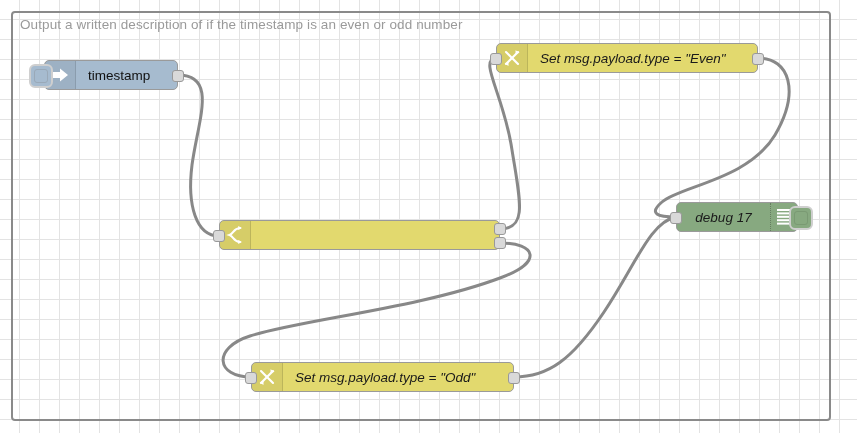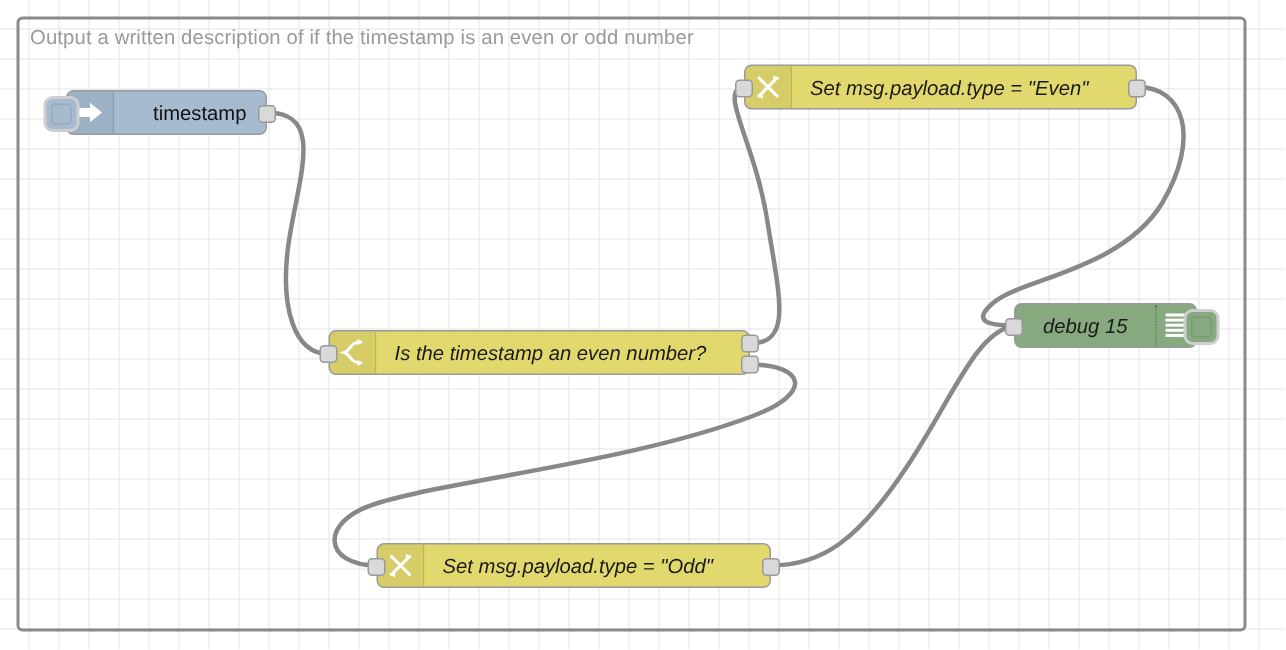--- a/index.html
+++ b/index.html
@@ -162,21 +162,21 @@
 
   <svg id="wire-layer" viewBox="0 0 857 433" xmlns="http://www.w3.org/2000/svg">
       <path d="M 178 75 C 218 75, 198 120, 192 165 C 187 205, 196 236, 219 236" fill="none" stroke="#888888" stroke-width="3" stroke-linecap="round"></path>
       <path d="M 500 229 C 528 229, 520 200, 512 150 C 504 95, 478 60, 496 58" fill="none" stroke="#888888" stroke-width="3" stroke-linecap="round"></path>
       <path d="M 500 243 C 536 243, 544 262, 500 278 C 420 308, 300 320, 250 336 C 212 348, 216 377, 251 377" fill="none" stroke="#888888" stroke-width="3" stroke-linecap="round"></path>
       <path d="M 758 58 C 790 58, 800 92, 775 135 C 748 180, 680 186, 662 202 C 648 214, 658 217, 676 217" fill="none" stroke="#888888" stroke-width="3" stroke-linecap="round"></path>
       <path d="M 514 377 C 548 377, 572 360, 604 312 C 636 264, 650 222, 676 217" fill="none" stroke="#888888" stroke-width="3" stroke-linecap="round"></path>
     </svg>
 
   <div id="node-layer">
-      <div class="node node-inject" style="left: 44px; top: 60px; width: 134px; background: rgb(166, 187, 207); gap: 14px;">
+      <div class="node node-inject" style="left: 44px; top: 60px; width: 134px; background: rgb(166, 187, 207);">
         <div class="icon-box">
           <svg width="20" height="20" viewBox="0 0 20 20">
             <path d="M2 7 L10 7 L10 3.5 L18 10 L10 16.5 L10 13 L2 13 Z" fill="#ffffff"></path>
           </svg>
         </div>
         <div class="label">timestamp</div>
         <div class="port out" style="top: 9px;"></div>
         <div class="inject-btn" style="background: rgb(166, 187, 207);">
           <div class="inner" style="background: rgb(166, 187, 207);"></div>
         </div>
@@ -199,42 +199,41 @@
       <div class="node node-switch italic" style="left: 219px; top: 220px; width: 281px; background: rgb(226, 217, 110);">
         <div class="icon-box">
           <svg width="20" height="20" viewBox="0 0 20 20">
             <g stroke="#ffffff" stroke-width="2.1" fill="none" stroke-linecap="round">
               <path d="M15 3 C8 3.5, 9 8.5, 4.5 10 C9 11.5, 8 16.5, 15 17"></path>
             </g>
             <path d="M13.2 1 L17 3.1 L13.2 5.1 Z" fill="#ffffff"></path>
             <path d="M13.2 14.9 L17 16.9 L13.2 19 Z" fill="#ffffff"></path>
           </svg>
         </div>
-        <div class="label">Is the timestamp an even number?</div>
         <div class="port in" style="top: 9px;"></div>
         <div class="port out" style="top: 2px;"></div>
         <div class="port out" style="top: 16px;"></div>
       </div>
       <div class="node node-change italic" style="left: 251px; top: 362px; width: 263px; background: rgb(226, 217, 110);">
         <div class="icon-box">
           <svg width="20" height="20" viewBox="0 0 20 20">
             <g stroke="#ffffff" stroke-width="2.1" fill="none" stroke-linecap="round">
               <path d="M4 4 L16 16"></path>
               <path d="M16 4 L4 16"></path>
             </g>
             <path d="M13.5 2.2 L17.6 4.4 L13.6 6.4 Z" fill="#ffffff"></path>
             <path d="M6.5 13.6 L6.5 18 L2.6 15.6 Z" fill="#ffffff"></path>
           </svg>
         </div>
         <div class="label">Set msg.payload.type = "Odd"</div>
         <div class="port in" style="top: 9px;"></div>
         <div class="port out" style="top: 9px;"></div>
       </div>
       <div class="node node-debug italic" style="left: 676px; top: 202px; width: 122px; background: rgb(135, 169, 128);">
-        <div class="label" style="justify-content: center;">debug 15</div>
+        <div class="label" style="justify-content: center;">debug 17</div>
         <div class="debug-icon-box">
           <svg width="16" height="18" viewBox="0 0 16 18">
             <g fill="#ffffff">
               <rect x="1" y="1" width="14" height="2"></rect>
               <rect x="1" y="4.4" width="14" height="2"></rect>
               <rect x="1" y="7.8" width="14" height="2"></rect>
               <rect x="1" y="11.2" width="14" height="2"></rect>
               <rect x="1" y="14.6" width="14" height="2"></rect>
             </g>
           </svg>

